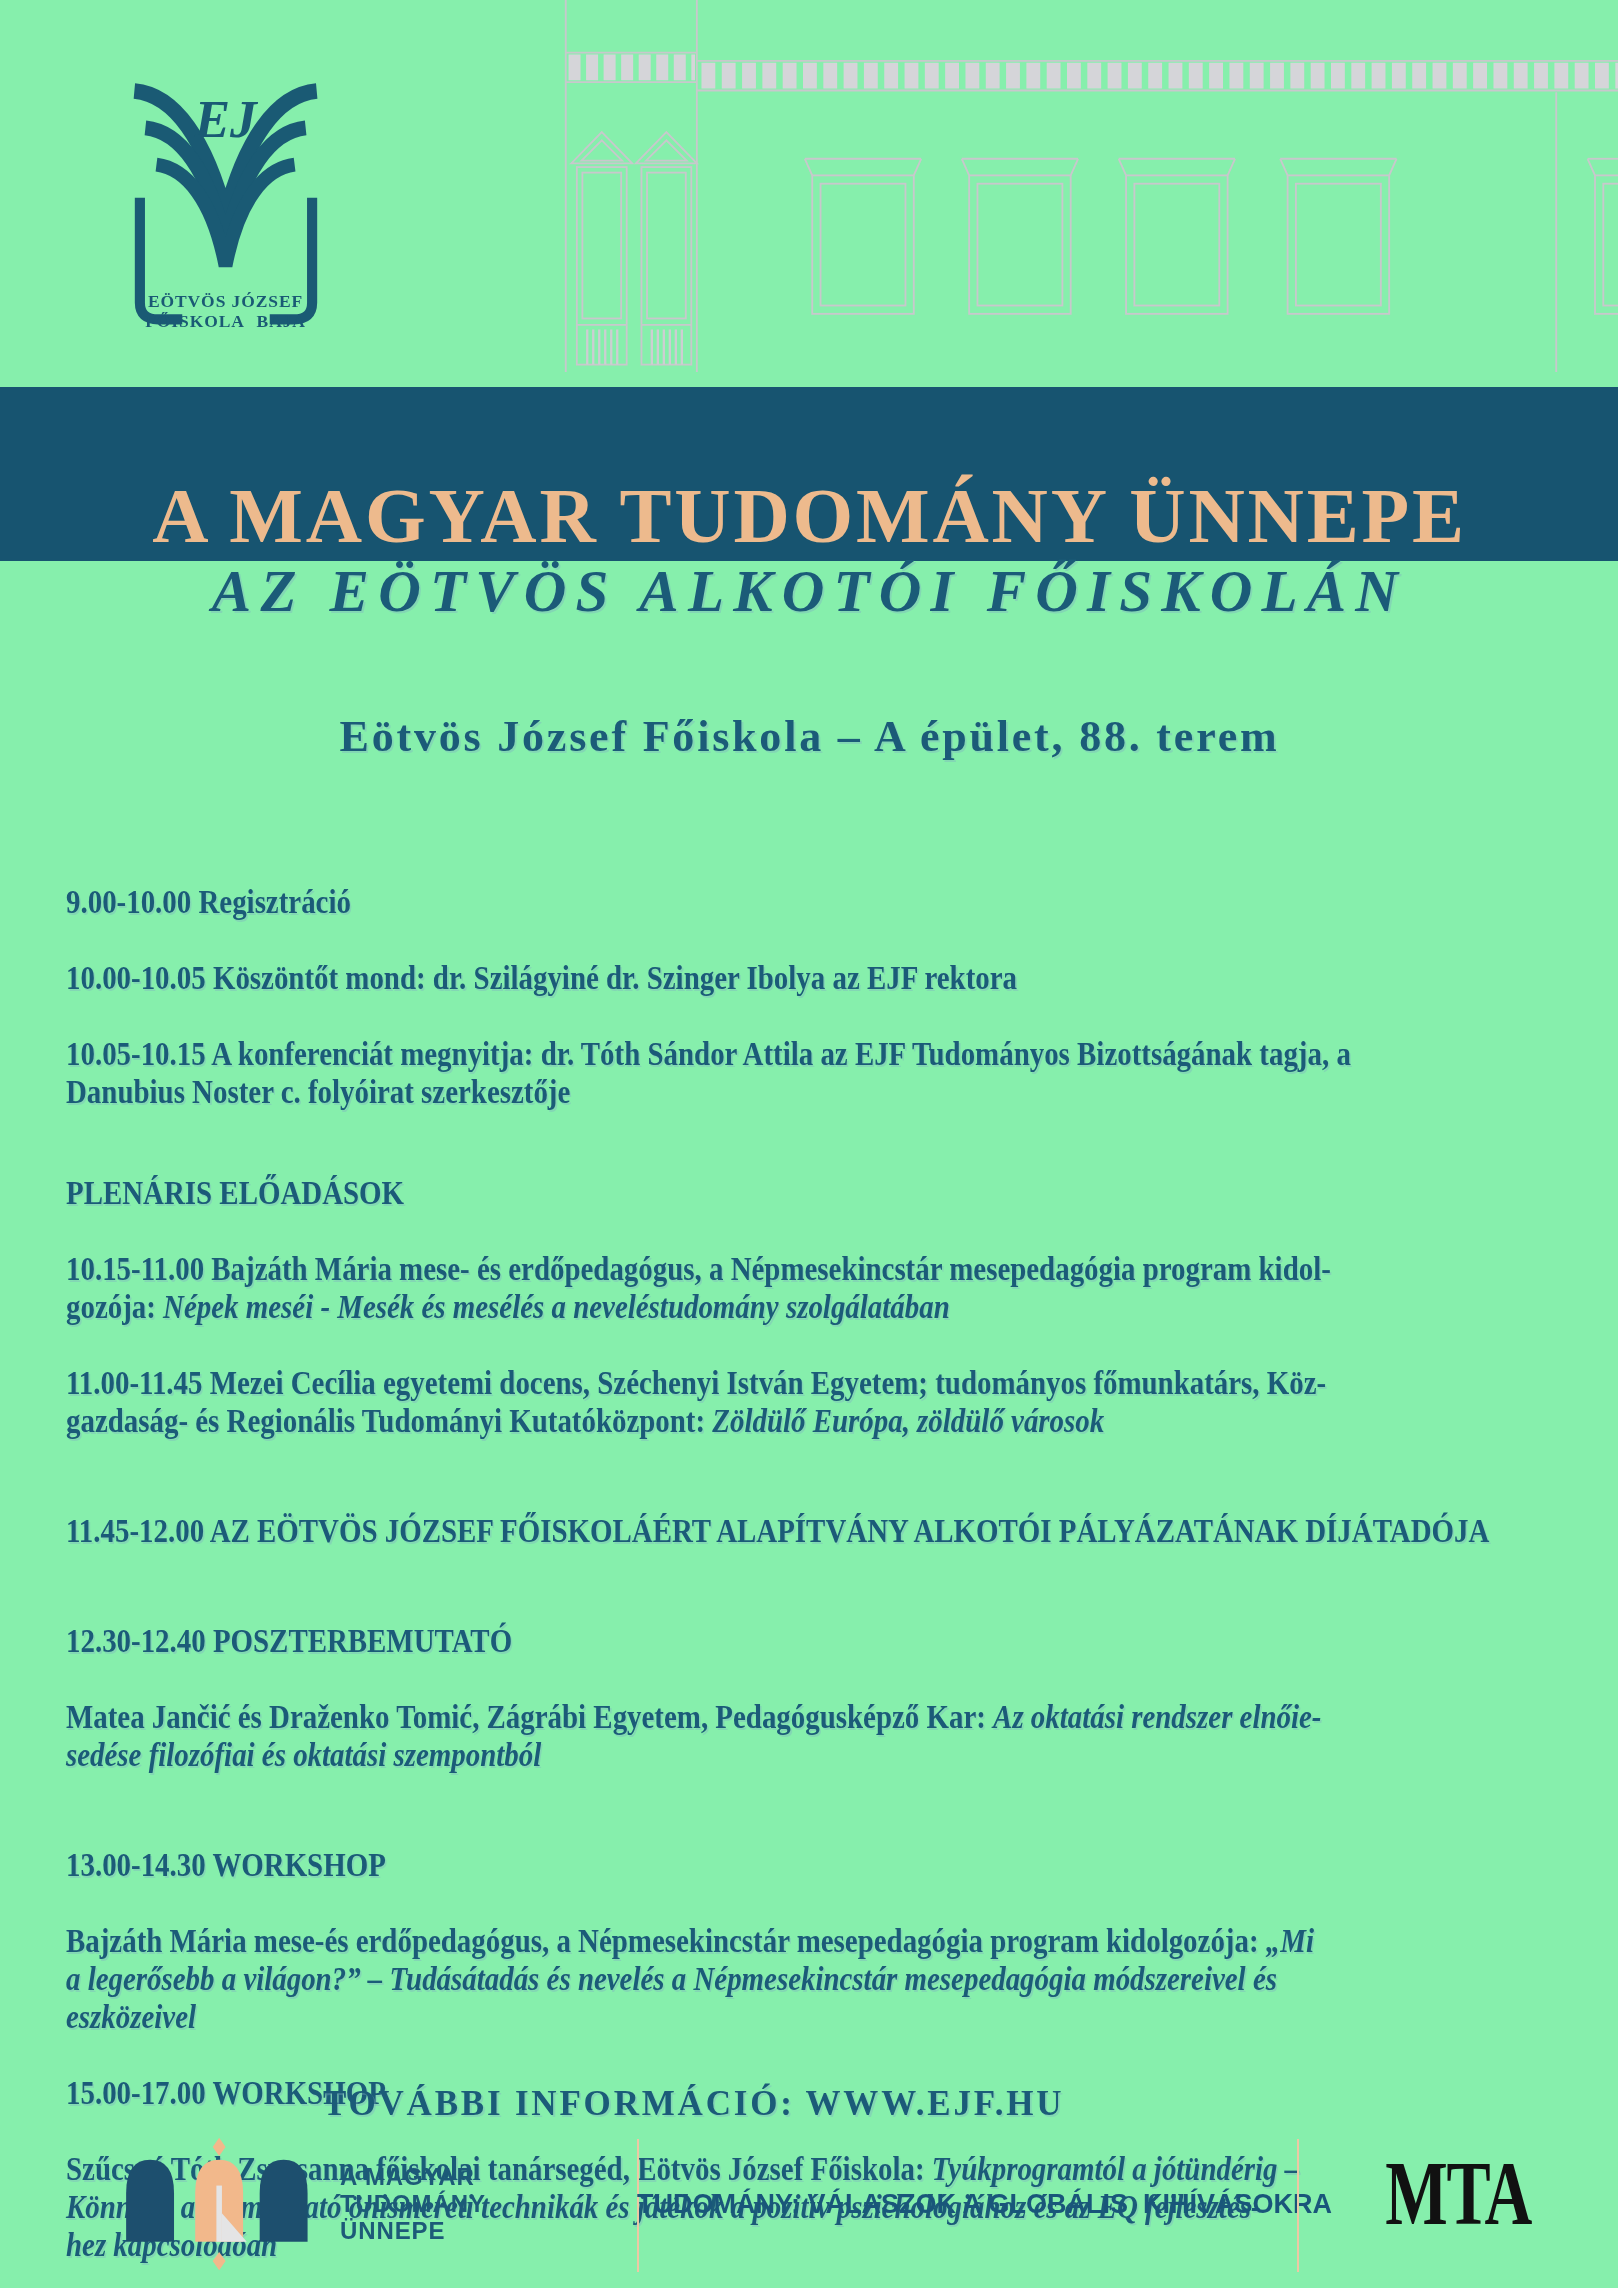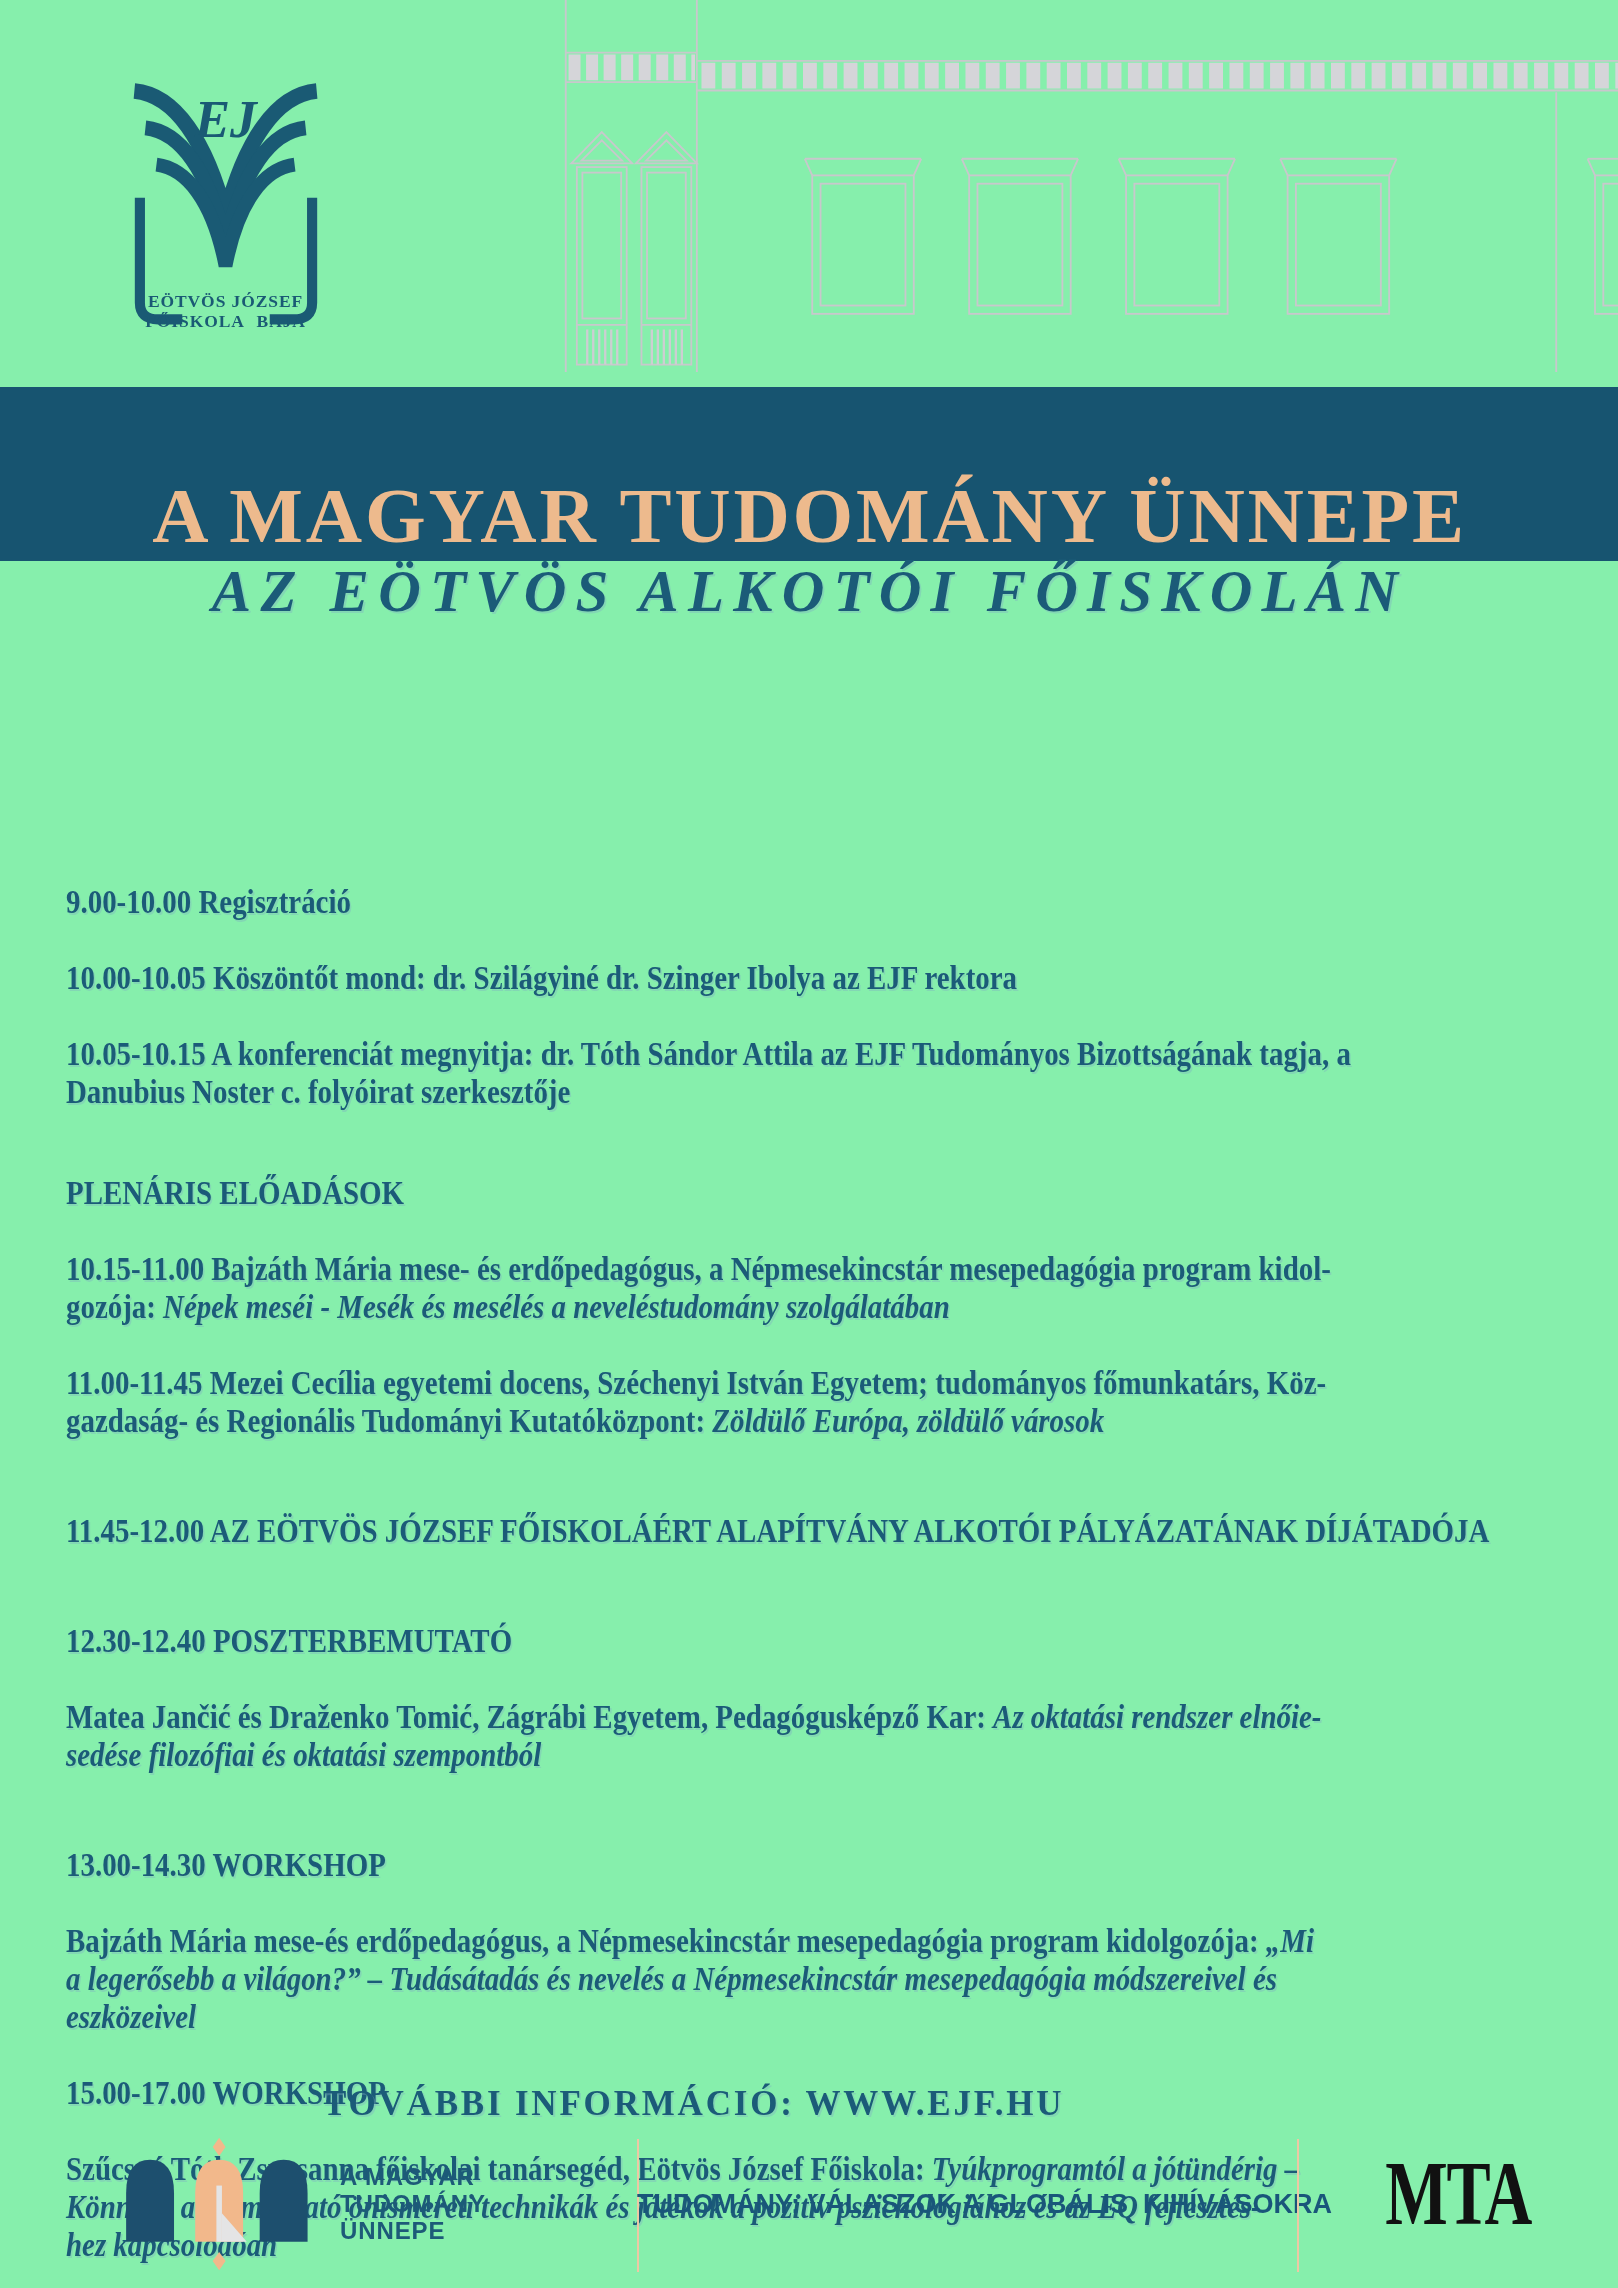--- a/index.html
+++ b/index.html
@@ -126,20 +126,21 @@
     <text x="107" y="92" text-anchor="middle" font-size="58" font-weight="700" font-style="italic" fill="#1a5a74">EJ</text>
     <text x="107" y="276" text-anchor="middle" font-size="19" font-weight="700" letter-spacing="1" fill="#1a5a74">EÖTVÖS JÓZSEF</text>
     <text x="107" y="298" text-anchor="middle" font-size="19" font-weight="700" letter-spacing="1" word-spacing="8" fill="#1a5a74">FŐISKOLA BAJA</text>
   </svg>
 
   <div class="banner">
     <h1>A MAGYAR TUDOMÁNY ÜNNEPE</h1>
   </div>
 
   <div class="subtitle tshadow">AZ EÖTVÖS ALKOTÓI FŐISKOLÁN</div>
+  <div class="venue tshadow">Eötvös József Főiskola – A épület, 88. terem</div>
 
   <div class="program tshadow">
     <p>9.00-10.00 Regisztráció</p>
     <p>10.00-10.05 Köszöntőt mond: dr. Szilágyiné dr. Szinger Ibolya az EJF rektora</p>
     <p>10.05-10.15 A konferenciát megnyitja: dr. Tóth Sándor Attila az EJF Tudományos Bizottságának tagja, a
 Danubius Noster c. folyóirat szerkesztője</p>
     <p class="mt-md">PLENÁRIS ELŐADÁSOK</p>
     <p><span>10.15-11.00 Bajzáth Mária mese- és erdőpedagógus, a Népmesekincstár mesepedagógia program kidol-
 gozója: </span><em>Népek meséi - Mesék és mesélés a neveléstudomány szolgálatában</em></p>
     <p><span>11.00-11.45 Mezei Cecília egyetemi docens, Széchenyi István Egyetem; tudományos főmunkatárs, Köz-

